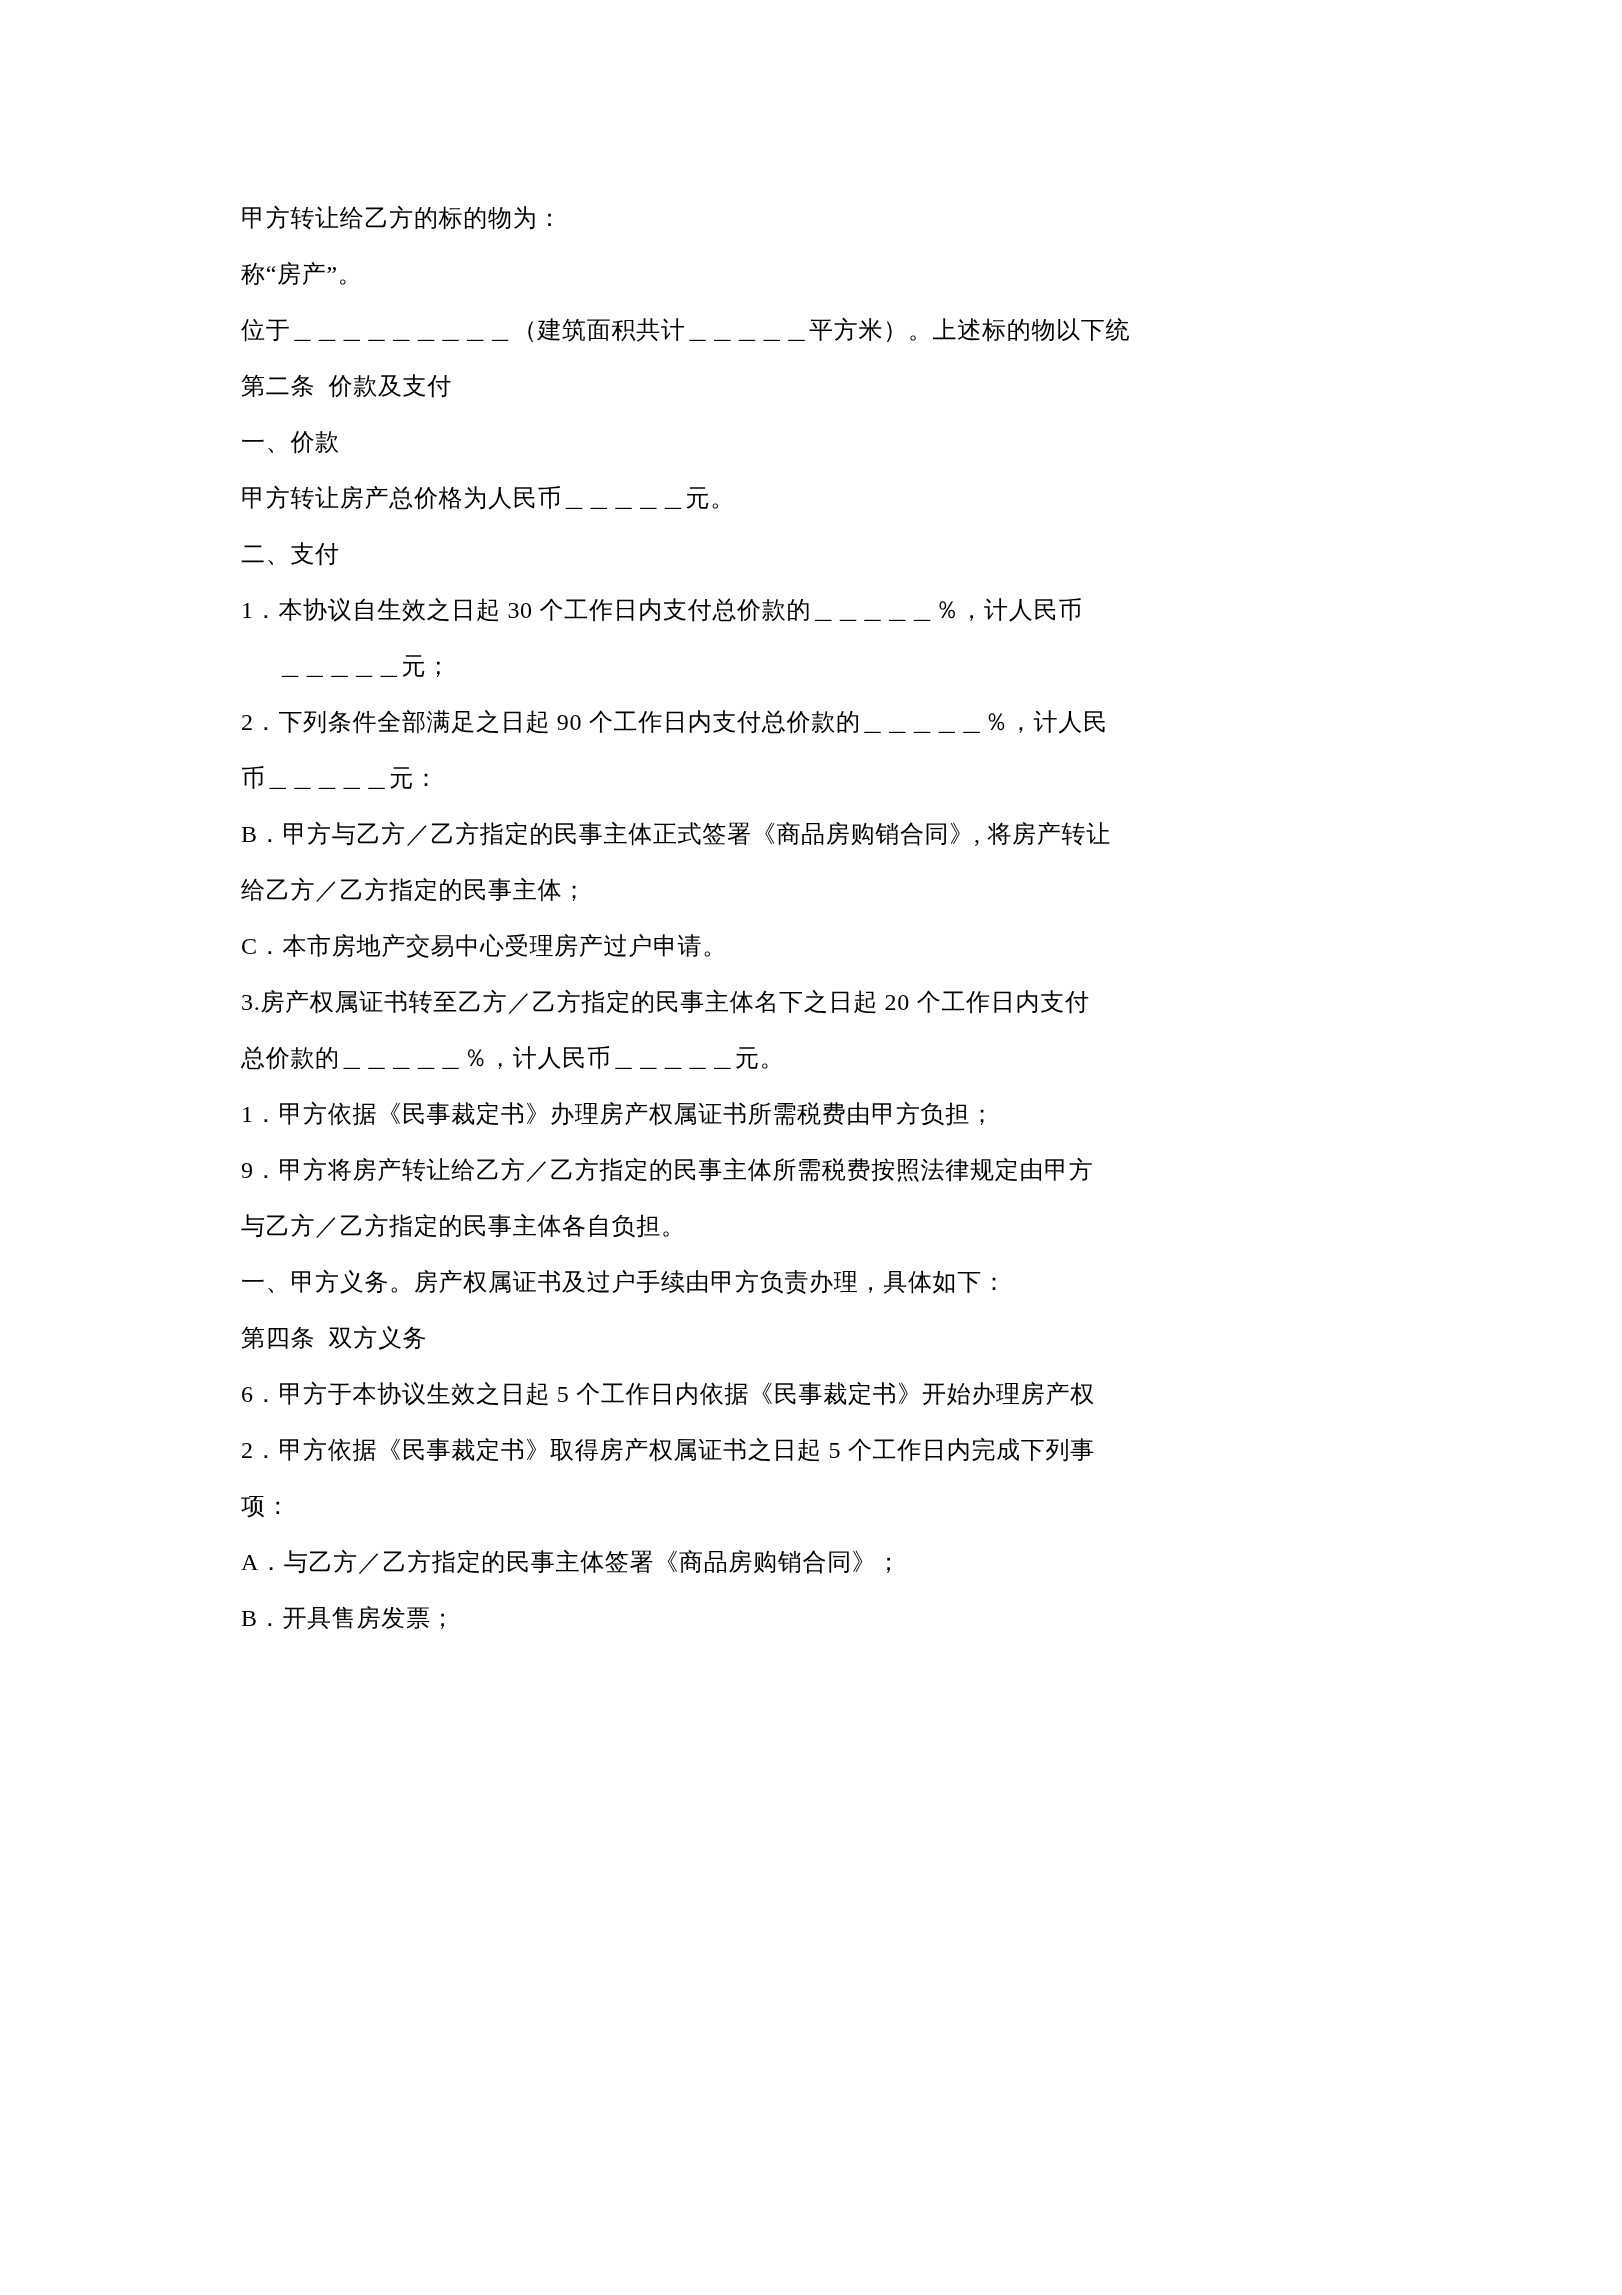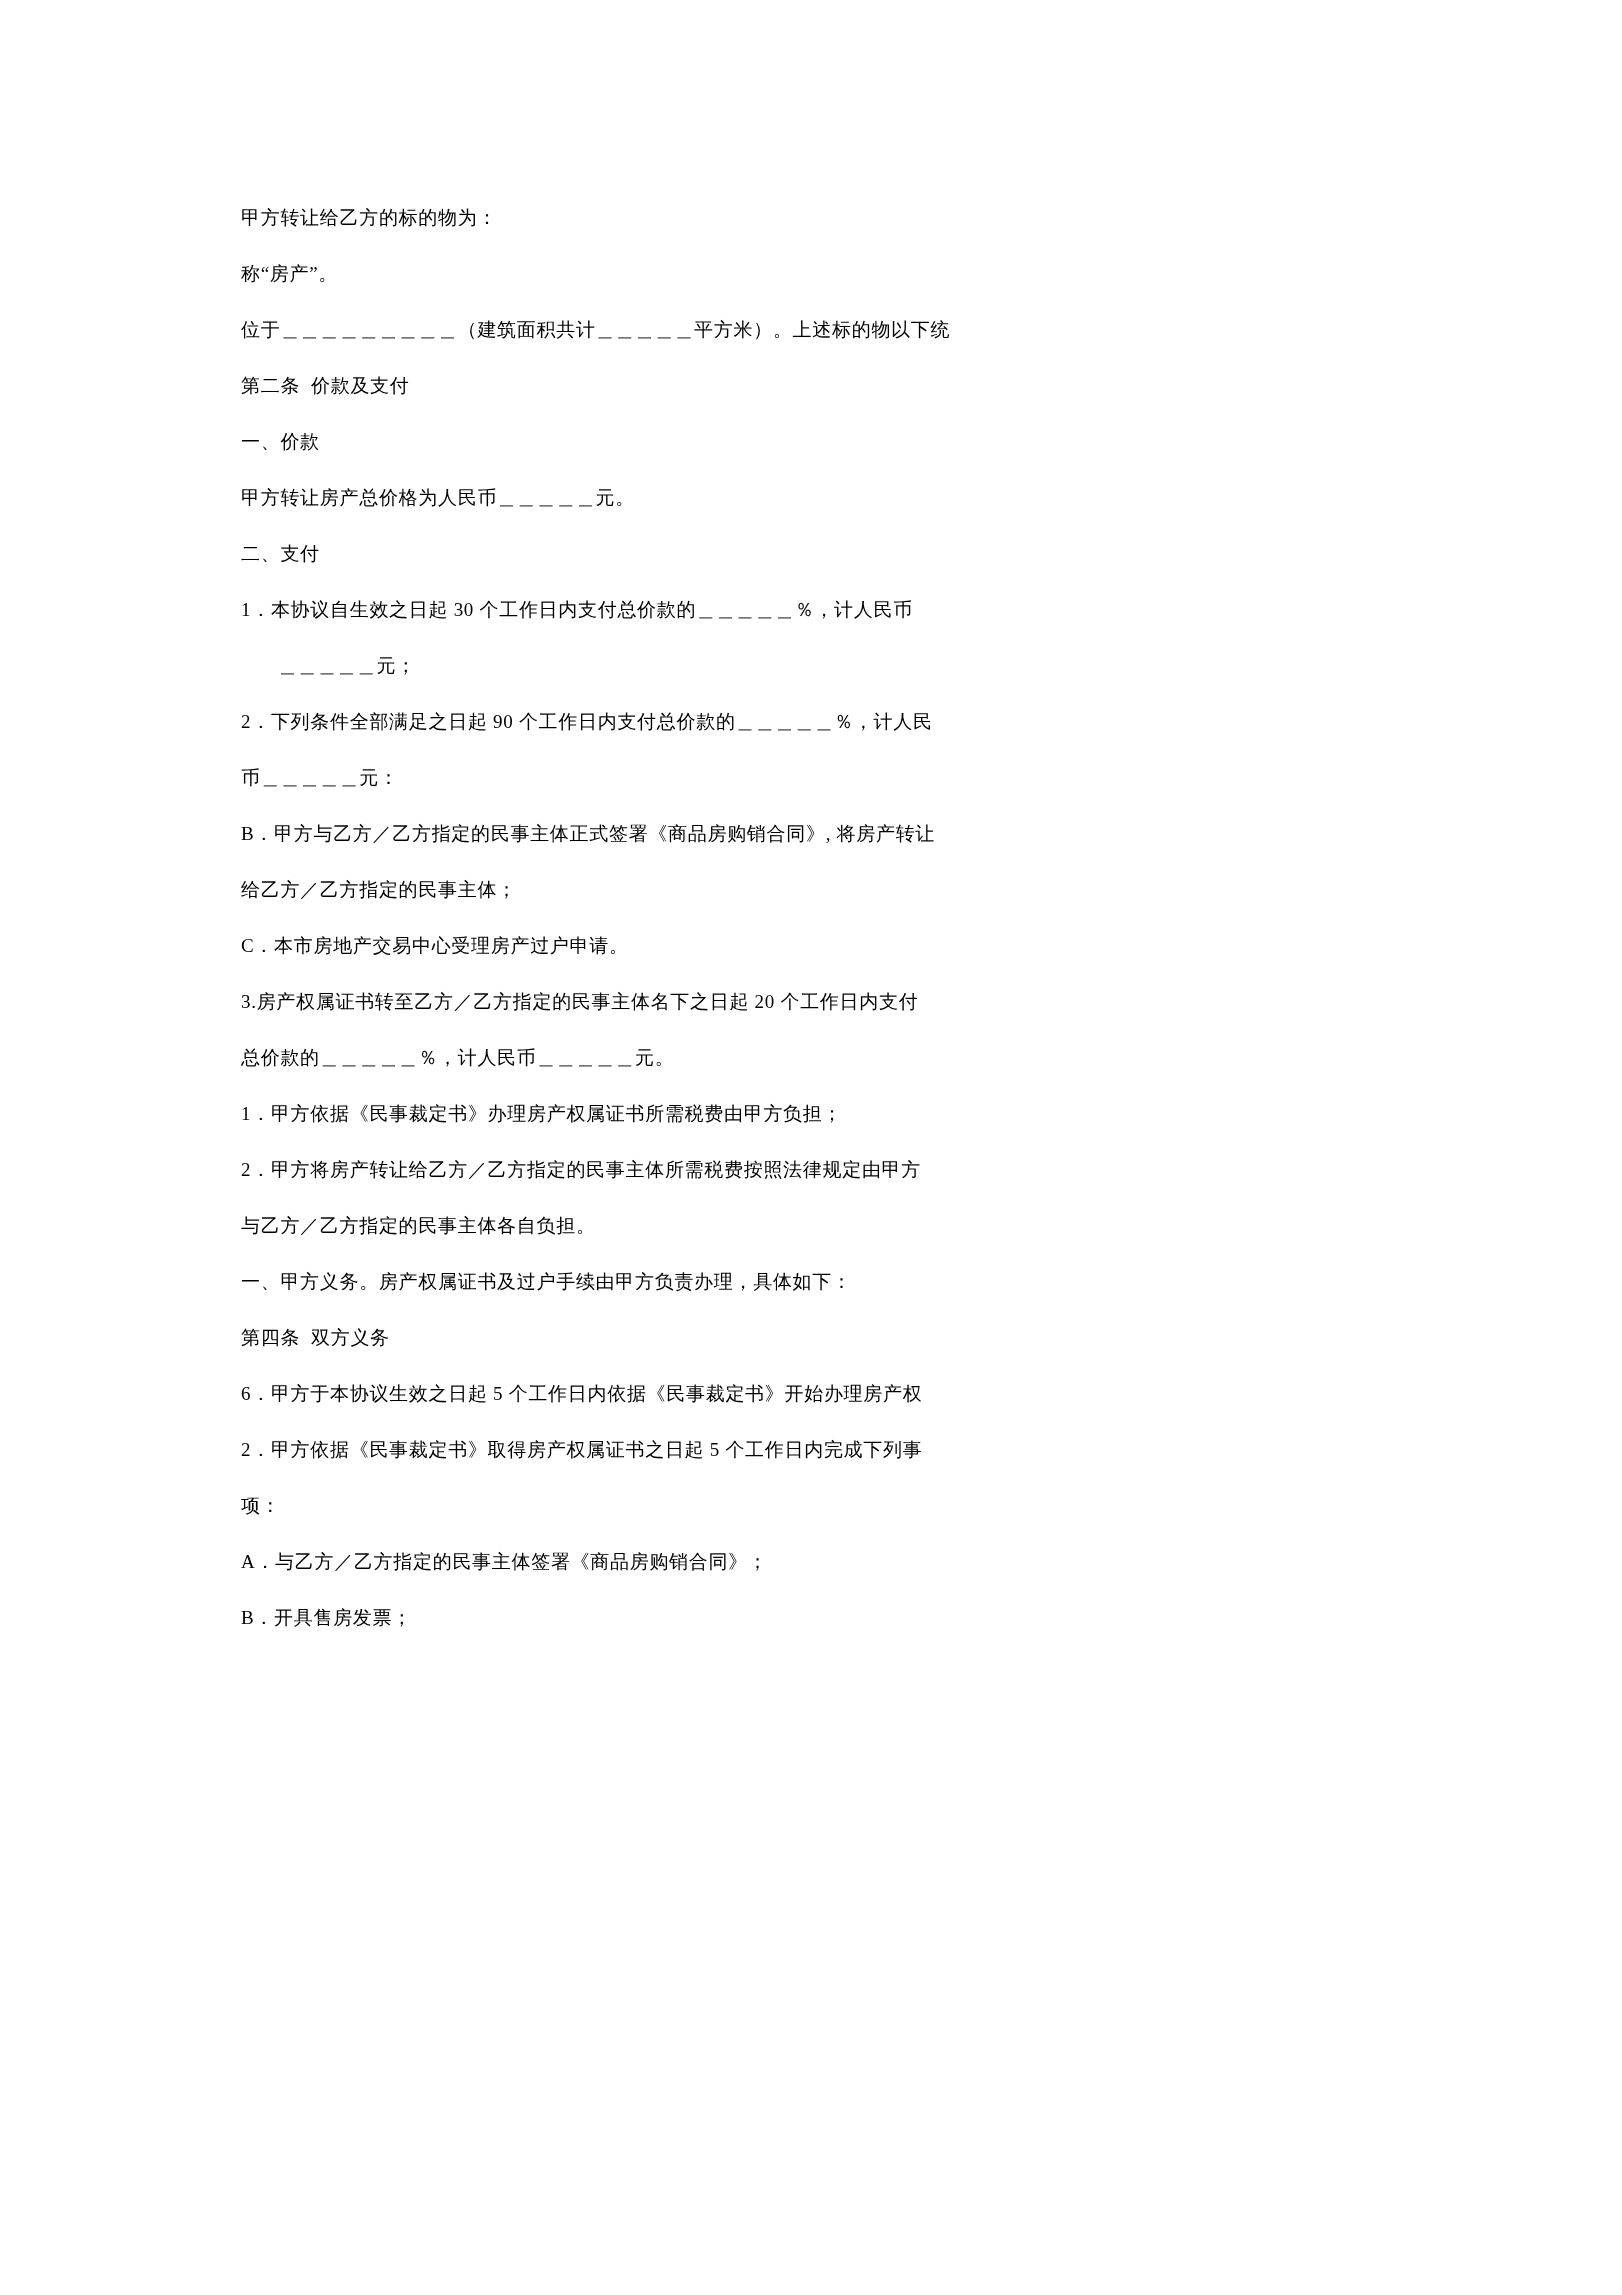--- a/index.html
+++ b/index.html
@@ -16,21 +16,21 @@
     font-family: "Liberation Serif", "DejaVu Serif", serif;
     color: #000000;
   }
   .content {
     position: absolute;
     left: 241px;
     top: 190px;
     width: 1158px;
   }
   .line {
-    font-size: 19px;
+    font-size: 24px;
     line-height: 56px;
     letter-spacing: 0.7px;
     white-space: pre-wrap;
     word-break: break-all;
   }
   .indent-0 { padding-left: 0px; }
   .indent-1 { padding-left: 37px; }
 </style>
 </head>
 <body>
@@ -48,21 +48,21 @@
     <div class="line indent-0">1．本协议自生效之日起 30 个工作日内支付总价款的＿＿＿＿＿％，计人民币</div>
     <div class="line indent-1">＿＿＿＿＿元；</div>
     <div class="line indent-0">2．下列条件全部满足之日起 90 个工作日内支付总价款的＿＿＿＿＿％，计人民</div>
     <div class="line indent-0">币＿＿＿＿＿元：</div>
     <div class="line indent-0">B．甲方与乙方／乙方指定的民事主体正式签署《商品房购销合同》, 将房产转让</div>
     <div class="line indent-0">给乙方／乙方指定的民事主体；</div>
     <div class="line indent-0">C．本市房地产交易中心受理房产过户申请。</div>
     <div class="line indent-0">3.房产权属证书转至乙方／乙方指定的民事主体名下之日起 20 个工作日内支付</div>
     <div class="line indent-0">总价款的＿＿＿＿＿％，计人民币＿＿＿＿＿元。</div>
     <div class="line indent-0">1．甲方依据《民事裁定书》办理房产权属证书所需税费由甲方负担；</div>
-    <div class="line indent-0">2．甲方将房产转让给乙方／乙方指定的民事主体所需税费按照法律规定由甲方</div>
+    <div class="line indent-0">9．甲方将房产转让给乙方／乙方指定的民事主体所需税费按照法律规定由甲方</div>
     <div class="line indent-0">与乙方／乙方指定的民事主体各自负担。</div>
     <div class="line indent-0">一、甲方义务。房产权属证书及过户手续由甲方负责办理，具体如下：</div>
     <div class="line indent-0">第四条  双方义务</div>
     <div class="line indent-0">6．甲方于本协议生效之日起 5 个工作日内依据《民事裁定书》开始办理房产权</div>
     <div class="line indent-0">2．甲方依据《民事裁定书》取得房产权属证书之日起 5 个工作日内完成下列事</div>
     <div class="line indent-0">项：</div>
     <div class="line indent-0">A．与乙方／乙方指定的民事主体签署《商品房购销合同》；</div>
     <div class="line indent-0">B．开具售房发票；</div>
 
   </div>

